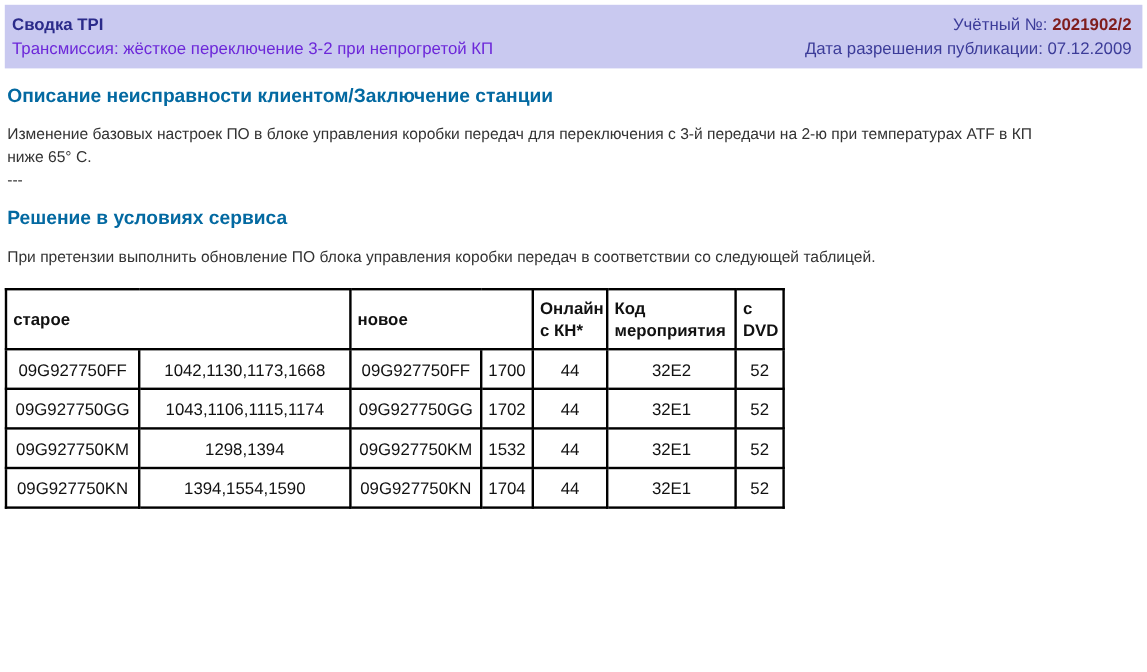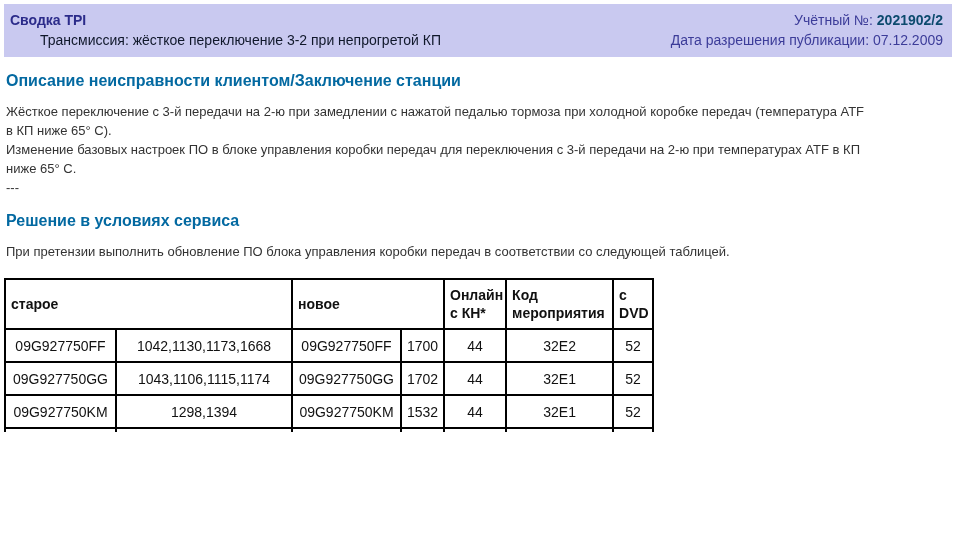--- a/index.html
+++ b/index.html
@@ -26,29 +26,28 @@
     justify-content: space-between;
     align-items: baseline;
     line-height: 20px;
     font-size: 14px;
   }
   .hdr-title {
     font-weight: bold;
     color: #2b2b8a;
   }
   .hdr-subtitle {
-    color: #0f172a;
-    margin-left: 30px;
+    color: #6d28d9;
   }
   .hdr-right {
     color: #3c3c99;
     text-align: right;
   }
   .hdr-right b {
-    color: #0c4a6e;
+    color: #7f1d1d;
   }
   
   .section-title {
     font-size: 16px;
     font-weight: bold;
     color: #0369a1;
     line-height: 18px;
     margin: 15px 8px 12px 6px;
   }
   .section-body {
@@ -97,22 +96,20 @@
       <span class="hdr-title">Сводка TPI</span>
       <span class="hdr-right"><span>Учётный №:</span>&nbsp;<b>2021902/2</b></span>
     </div>
     <div class="header-row">
       <span class="hdr-subtitle">Трансмиссия: жёсткое переключение 3-2 при непрогретой КП</span>
       <span class="hdr-right"><span>Дата разрешения публикации:</span>&nbsp;<span>07.12.2009</span></span>
     </div>
   </div>
 
   <div class="section-title">Описание неисправности клиентом/Заключение станции</div>
-  <div class="section-body">Жёсткое переключение с 3-й передачи на 2-ю при замедлении с нажатой педалью тормоза при холодной коробке передач (температура ATF
-в КП ниже 65° C).</div>
 
   <div class="section-body">Изменение базовых настроек ПО в блоке управления коробки передач для переключения с 3-й передачи на 2-ю при температурах ATF в КП
 ниже 65° C.</div>
 
   <div class="section-body">---</div>
 
   <div class="section-title">Решение в условиях сервиса</div>
   <div class="section-body">При претензии выполнить обновление ПО блока управления коробки передач в соответствии со следующей таблицей.</div>
 
   <table class="sw-table">

